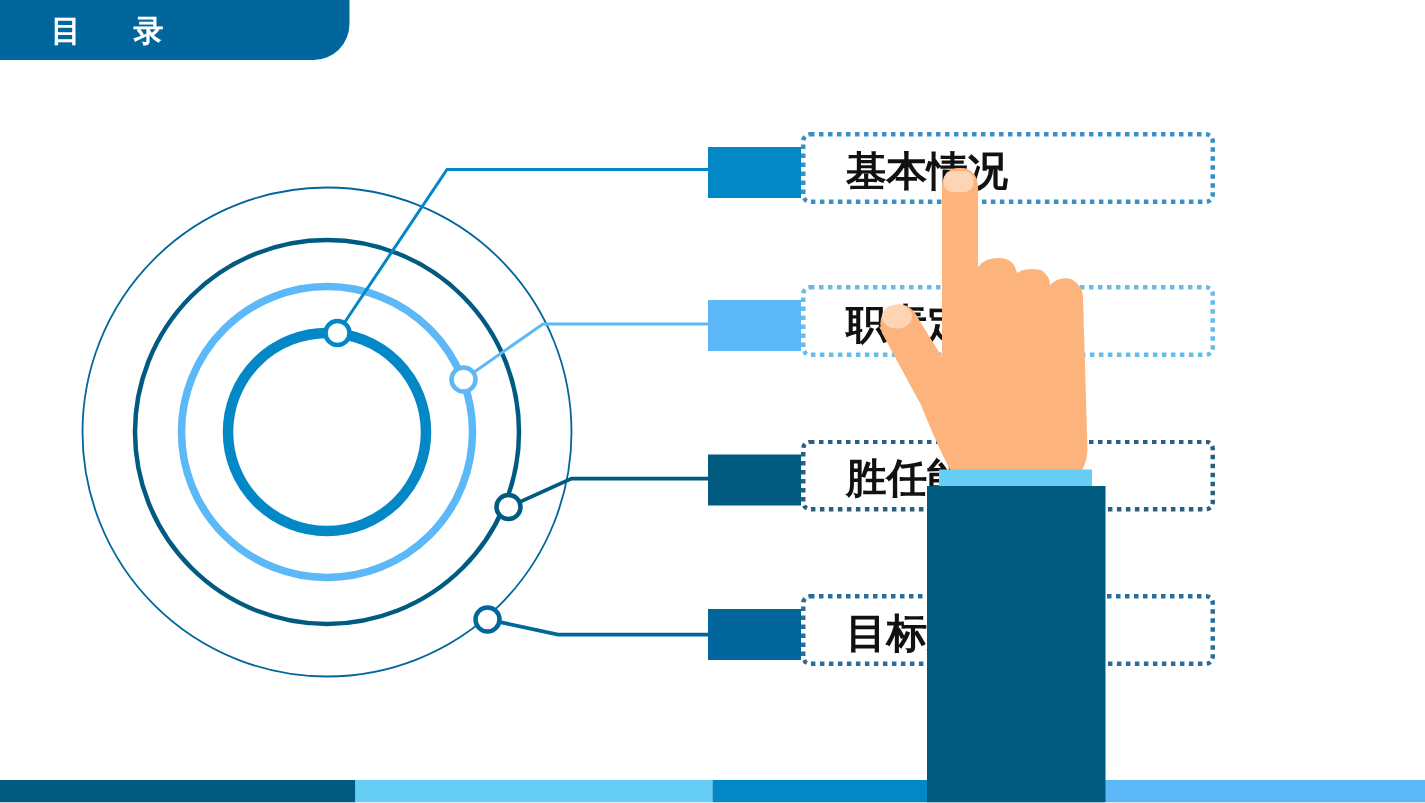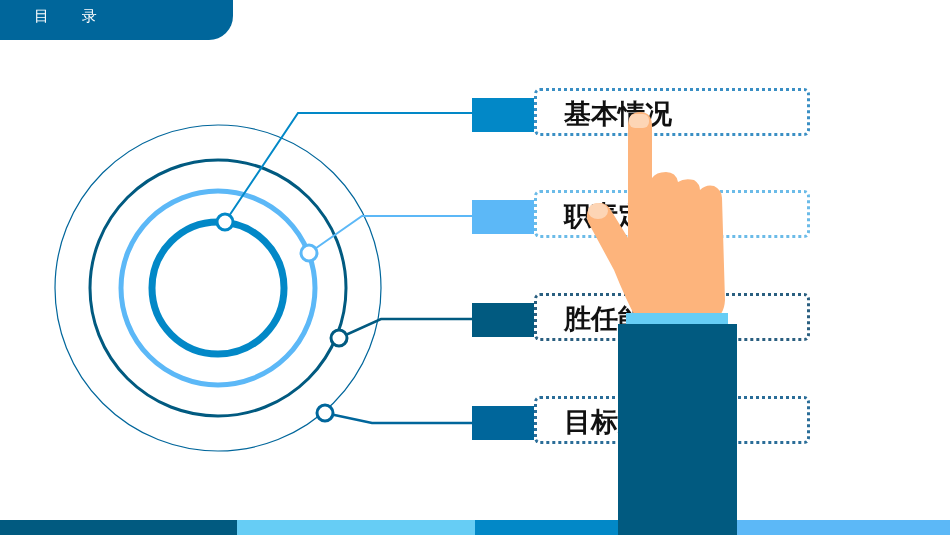--- a/index.html
+++ b/index.html
@@ -1,18 +1,18 @@
 <!DOCTYPE html>
 <html><head>
 <meta charset="utf-8">
 <style>
   html,body{margin:0;padding:0;}
   body{width:950px;height:535px;position:relative;overflow:hidden;background:#ffffff;font-family:"DejaVu Sans","Liberation Sans",sans-serif;}
   .header-tab{position:absolute;left:0;top:0;width:233px;height:40px;background:#00669b;border-bottom-right-radius:24px;}
-  .header-title{position:absolute;left:34px;top:7px;color:#fff;font-weight:normal;font-size:15px;letter-spacing:14px;text-align:right;}
+  .header-title{position:absolute;left:34px;top:7px;color:#fff;font-weight:bold;font-size:20px;letter-spacing:14px;text-align:right;}
   .diagram{position:absolute;left:0;top:0;}
   .item{position:absolute;left:472px;width:340px;height:52px;}
   .item .block{position:absolute;left:0;top:10px;width:62px;height:34px;}
   .item .box{position:absolute;left:62px;top:0;width:276px;height:48px;border:3px dotted;border-radius:6px;box-sizing:border-box;}
   .item .label{position:absolute;left:92px;top:8px;font-size:27px;font-weight:bold;color:#111;white-space:nowrap;}
   .footer{position:absolute;left:0;top:520px;width:950px;height:15px;display:flex;}
   .footer div{height:15px;}
   .hand{position:absolute;left:0;top:0;}
 </style>
 </head>

